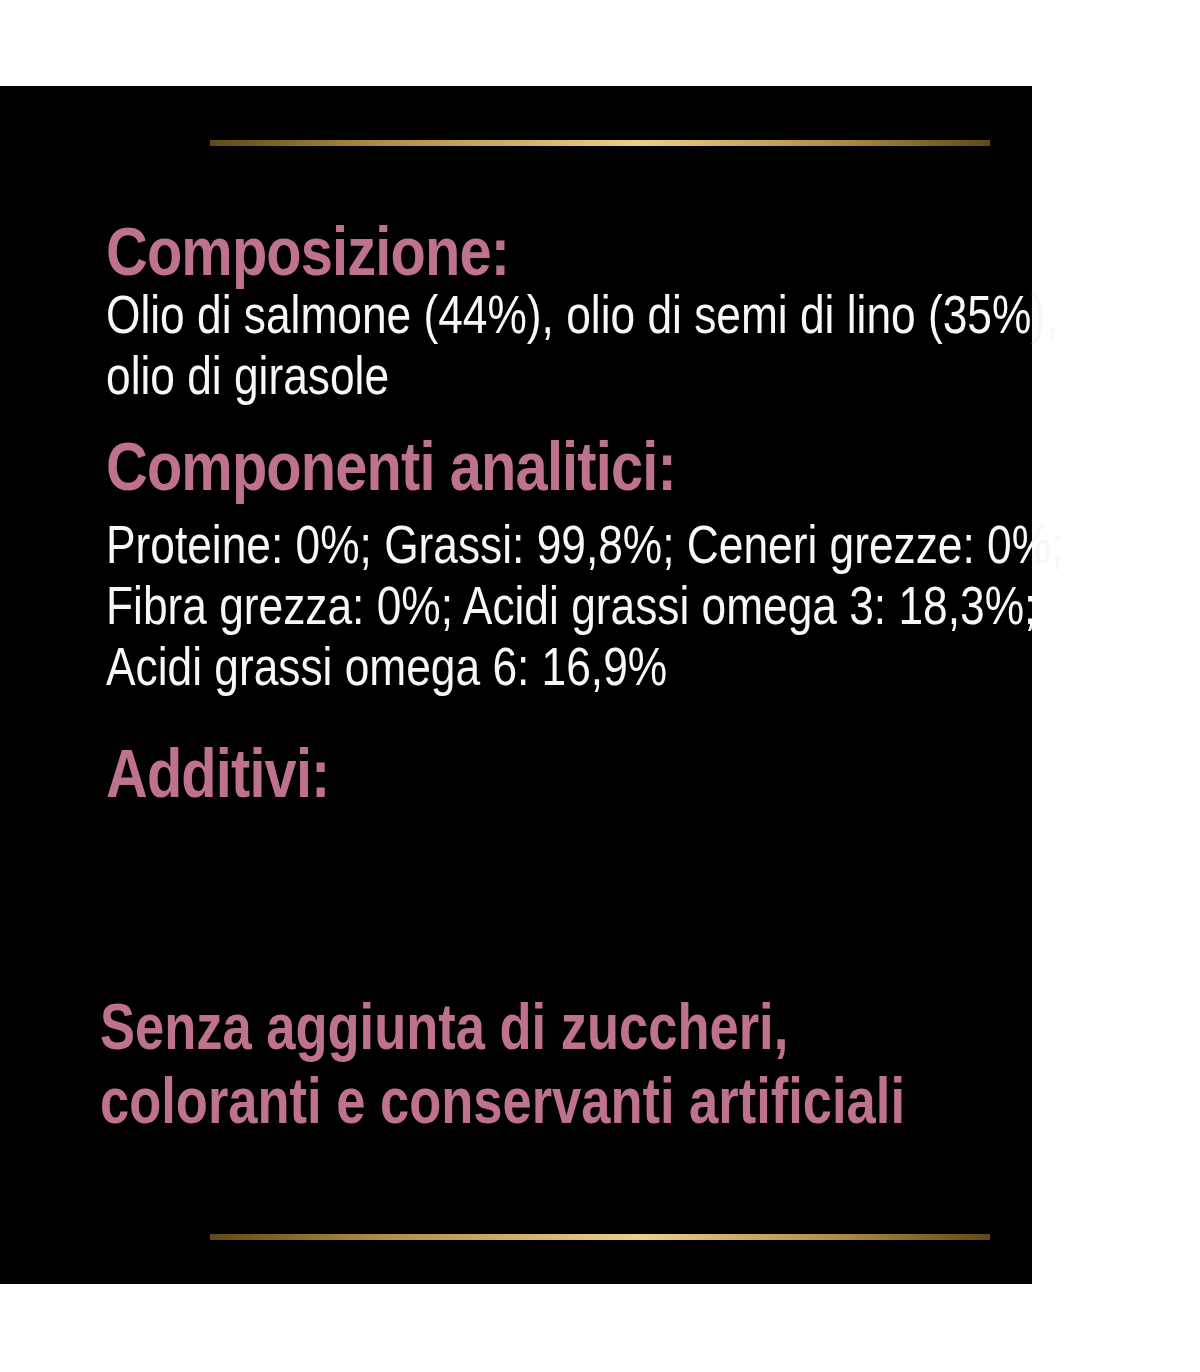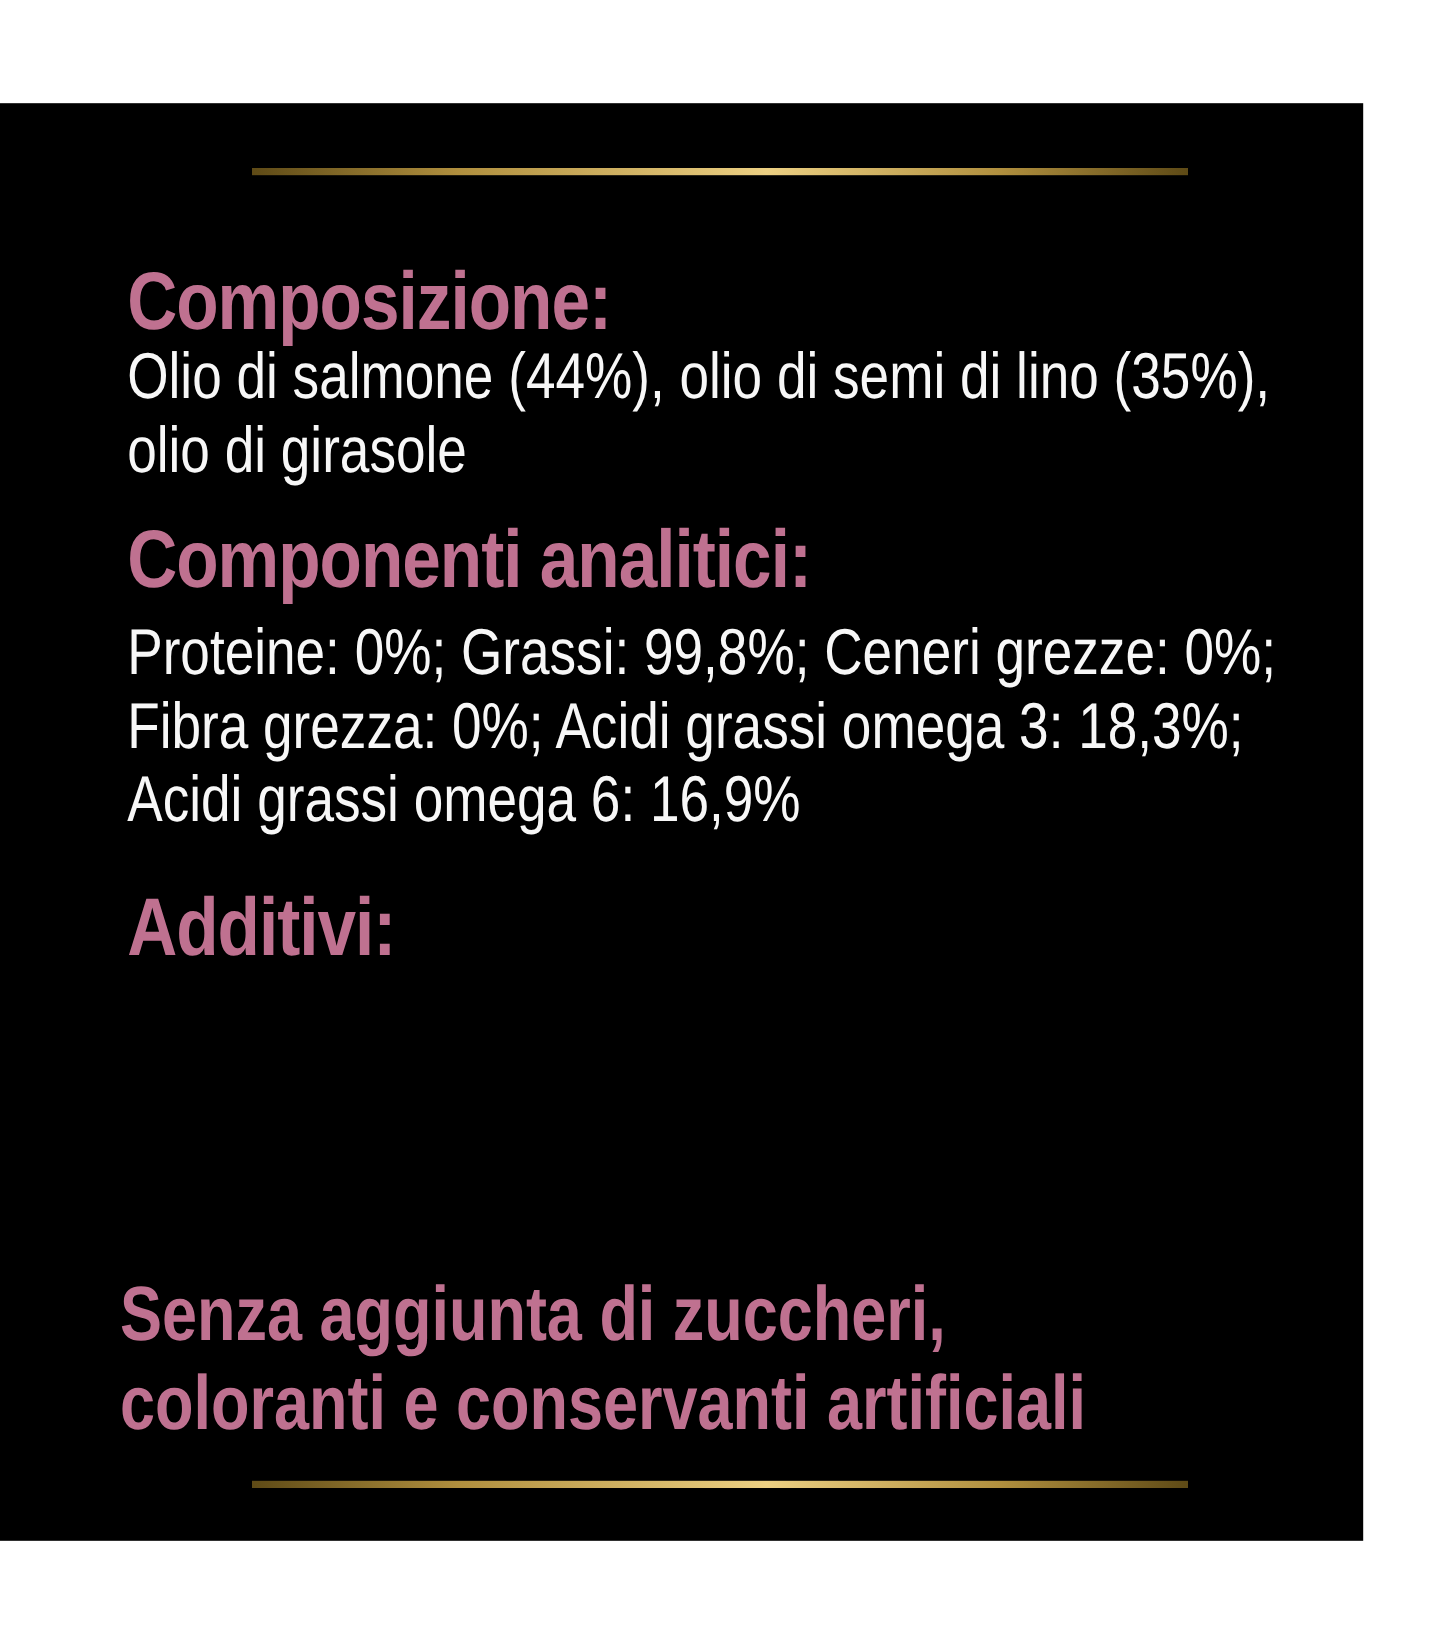--- a/index.html
+++ b/index.html
@@ -15,21 +15,21 @@
   html,body{background:var(--page-bg);}
   body{
     width:1200px;height:1372px;
     position:relative;
     font-family:"Liberation Sans", sans-serif;
     overflow:hidden;
   }
   .panel{
     position:absolute;
     top:86px;left:0;
-    width:1136px;height:1198px;
+    width:1032px;height:1198px;
     background:var(--panel-bg);
   }
   .gold-line{
     position:absolute;
     left:210px;width:780px;height:6px;
     background:linear-gradient(90deg,
       var(--gold-dark) 0%,
       var(--gold-mid) 22%,
       var(--gold-bright) 55%,
       var(--gold-mid) 80%,
@@ -85,20 +85,20 @@
 
   <div class="b abs" style="top:428px">
     <div class="line">Proteine: 0%; Grassi: 99,8%; Ceneri grezze: 0%;</div>
     <div class="line">Fibra grezza: 0%; Acidi grassi omega 3: 18,3%;</div>
     <div class="line">Acidi grassi omega 6: 16,9%</div>
   </div>
 
   <div class="h abs" style="top:648px">Additivi:</div>
 
 
-  <div class="claim abs" style="top:972px">
+  <div class="claim abs" style="top:904px">
     <div class="line">Senza aggiunta di zuccheri,</div>
     <div class="line">coloranti e conservanti artificiali</div>
   </div>
 
   <div class="gold-line gold-bottom"></div>
 
 </div>
 
 </body></html>

